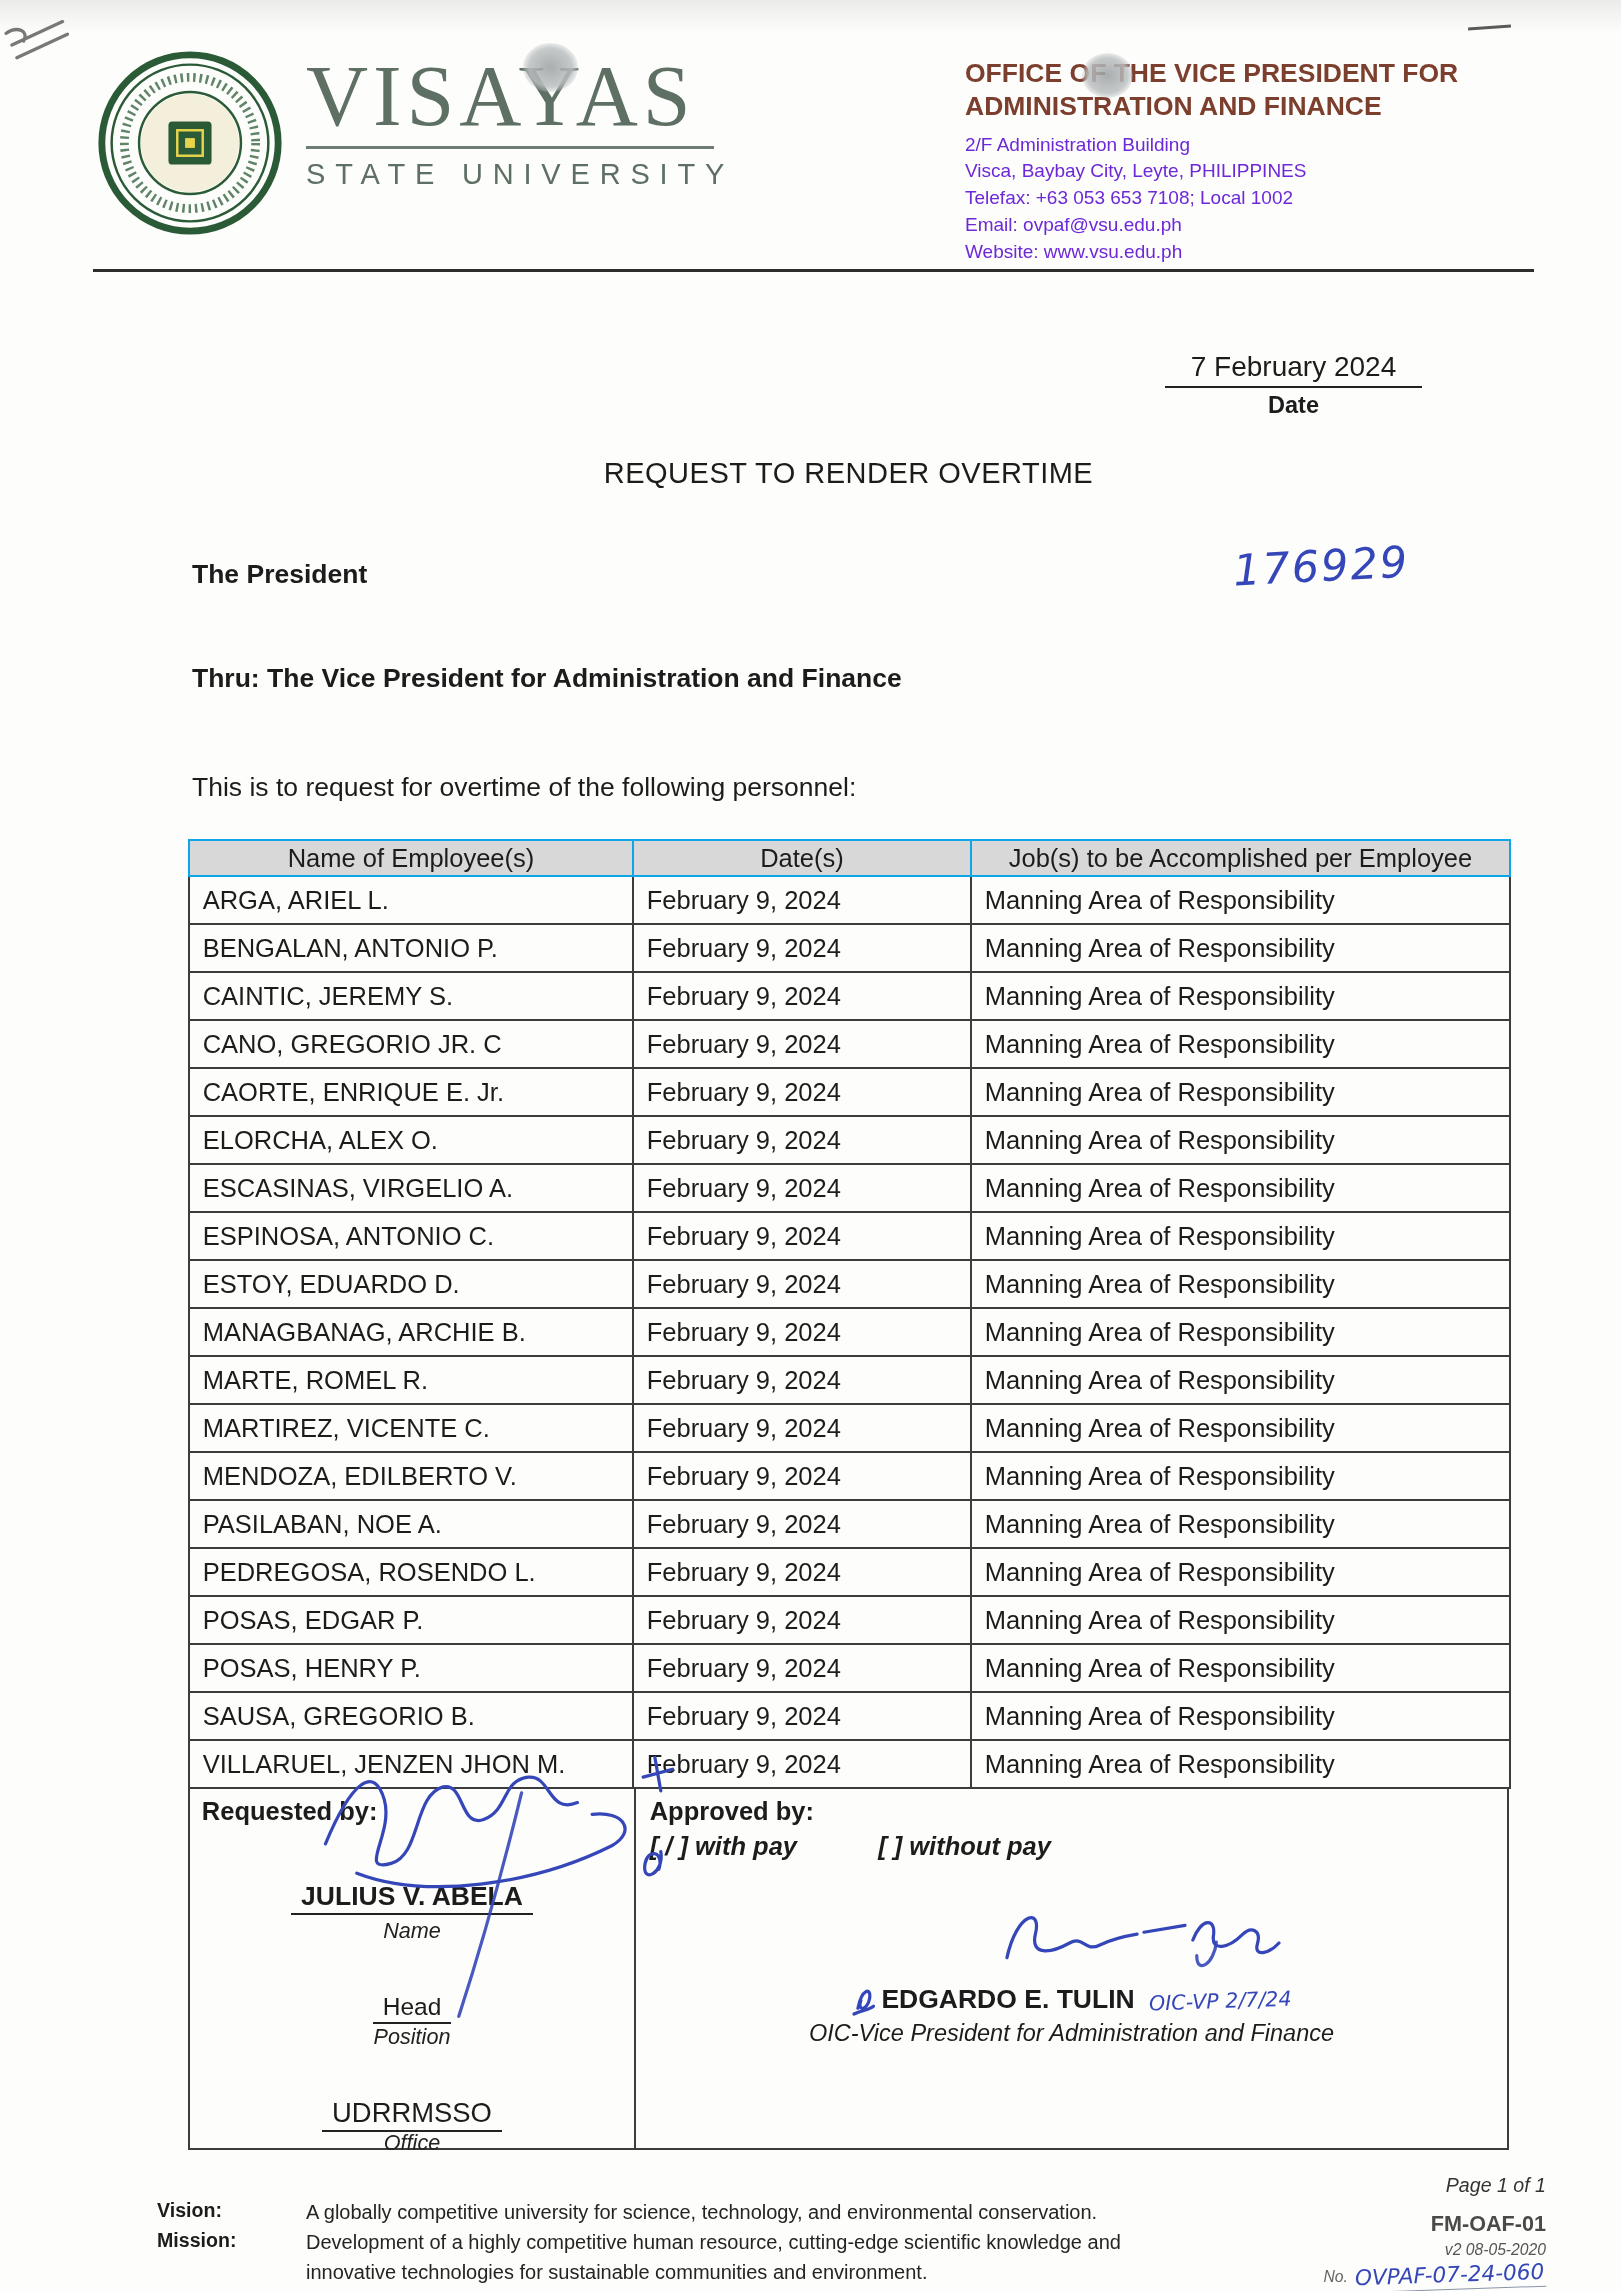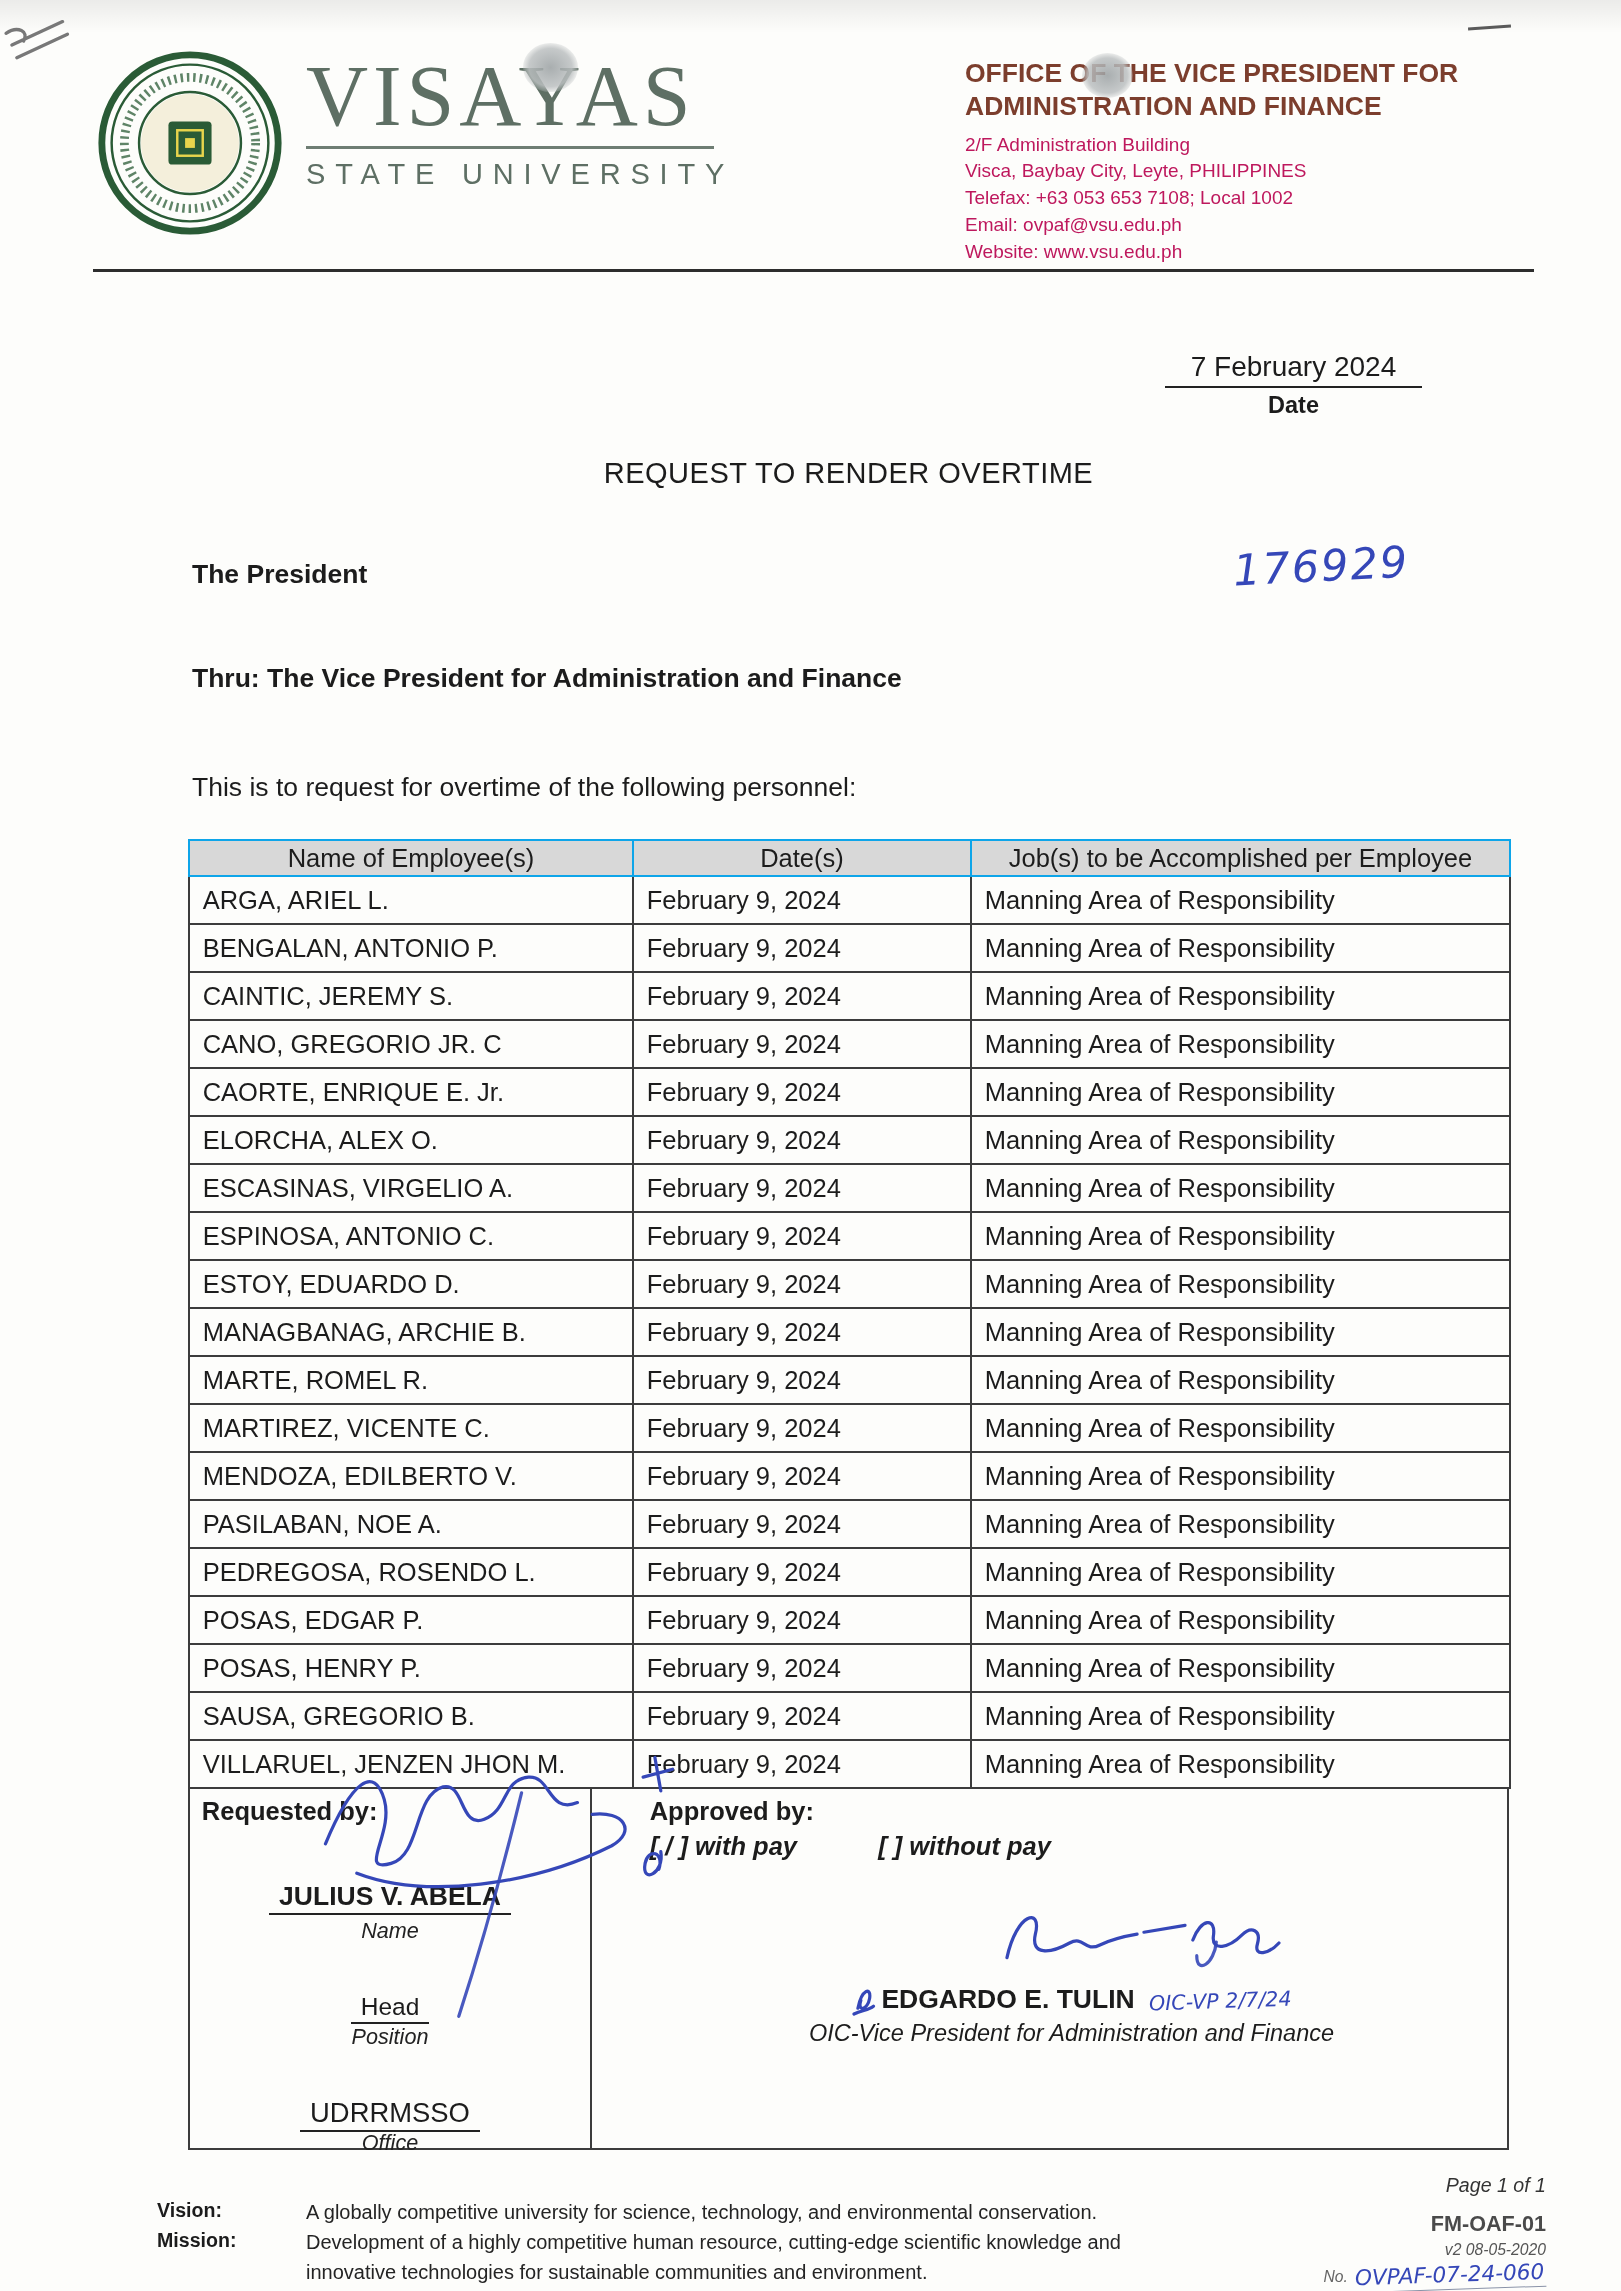--- a/index.html
+++ b/index.html
@@ -26,21 +26,21 @@
 
   
   .wordmark { left:306px; top:53px; color:var(--university-green,#5e6f64); }
   .wm-name { font-family:"Liberation Serif", serif; font-size:86px; line-height:1;
     letter-spacing:4.9px; font-weight:500; }
   .wm-rule { height:2.9px; background:var(--university-green,#5e6f64); margin-top:6.9px; width:408px; opacity:.9; }
   .wm-sub { font-size:29px; letter-spacing:9.8px; margin-top:8.8px; color:var(--university-green,#67776b); }
 
   .office { left:965px; top:57px; width:588px; }
   .office-title { color:var(--office-maroon,#7c3e2d); font-weight:bold; font-size:26.5px; line-height:1.24; }
-  .office-addr { margin-top:8.8px; font-size:19px; line-height:1.42; color:#be185d; }
+  .office-addr { margin-top:8.8px; font-size:19px; line-height:1.42; color:#6d28d9; }
 
   .divider { left:93px; top:269px; width:1441px; height:2.5px; background:#2d2d2d; }
 
   
   .date-block { left:1127px; top:351px; width:333px; text-align:center; }
   .date-value { font-size:28px; display:inline-block; min-width:257px;
     border-bottom:2.5px solid #222; padding-bottom:2.9px; }
   .date-label { font-weight:bold; font-size:23.5px; margin-top:3.9px; }
 
   .doc-title { left:188px; top:457px; width:1321px; text-align:center;
@@ -59,21 +59,21 @@
     border-collapse:collapse; table-layout:fixed; }
   table.emp col.c1 { width:444px; } table.emp col.c2 { width:338px; } table.emp col.c3 { width:539px; }
   table.emp th { height:36px; background:var(--table-header-bg,#d8d8d8); font-weight:400;
     font-size:25.5px; border:2px solid #0ea5e9; text-align:center; }
   table.emp td { height:48px; font-size:25.5px; padding-left:12.7px; border:2px solid #3c3c3c;
     white-space:nowrap; overflow:hidden; }
 
   
   .sig-section { left:188px; top:1787px; width:1321px; height:363px;
     border:2px solid #3c3c3c; border-top:none; }
-  .sig-left { position:absolute; left:0; top:0; bottom:0; width:402px;
+  .sig-left { position:absolute; left:0; top:0; bottom:0; width:446px;
     border-right:2px solid #3c3c3c; }
   .sig-right { position:absolute; left:446px; top:0; bottom:0; right:0; }
   .sig-label { font-weight:bold; font-size:25.5px; }
   .centerline { width:100%; text-align:center; position:absolute; }
   .uline { display:inline-block; border-bottom:2.5px solid #222; padding:0 9.8px 1px; }
   .sig-name { font-size:26.5px; font-weight:bold; }
   .sig-sub { font-style:italic; font-size:21.6px; color:#222; }
   .pay-line { position:absolute; left:13.7px; top:45px; font-weight:bold; font-size:25.5px;font-style:italic; }
   .pay-line span { margin-right:74px; }
   .approver-row { top:194px; }

